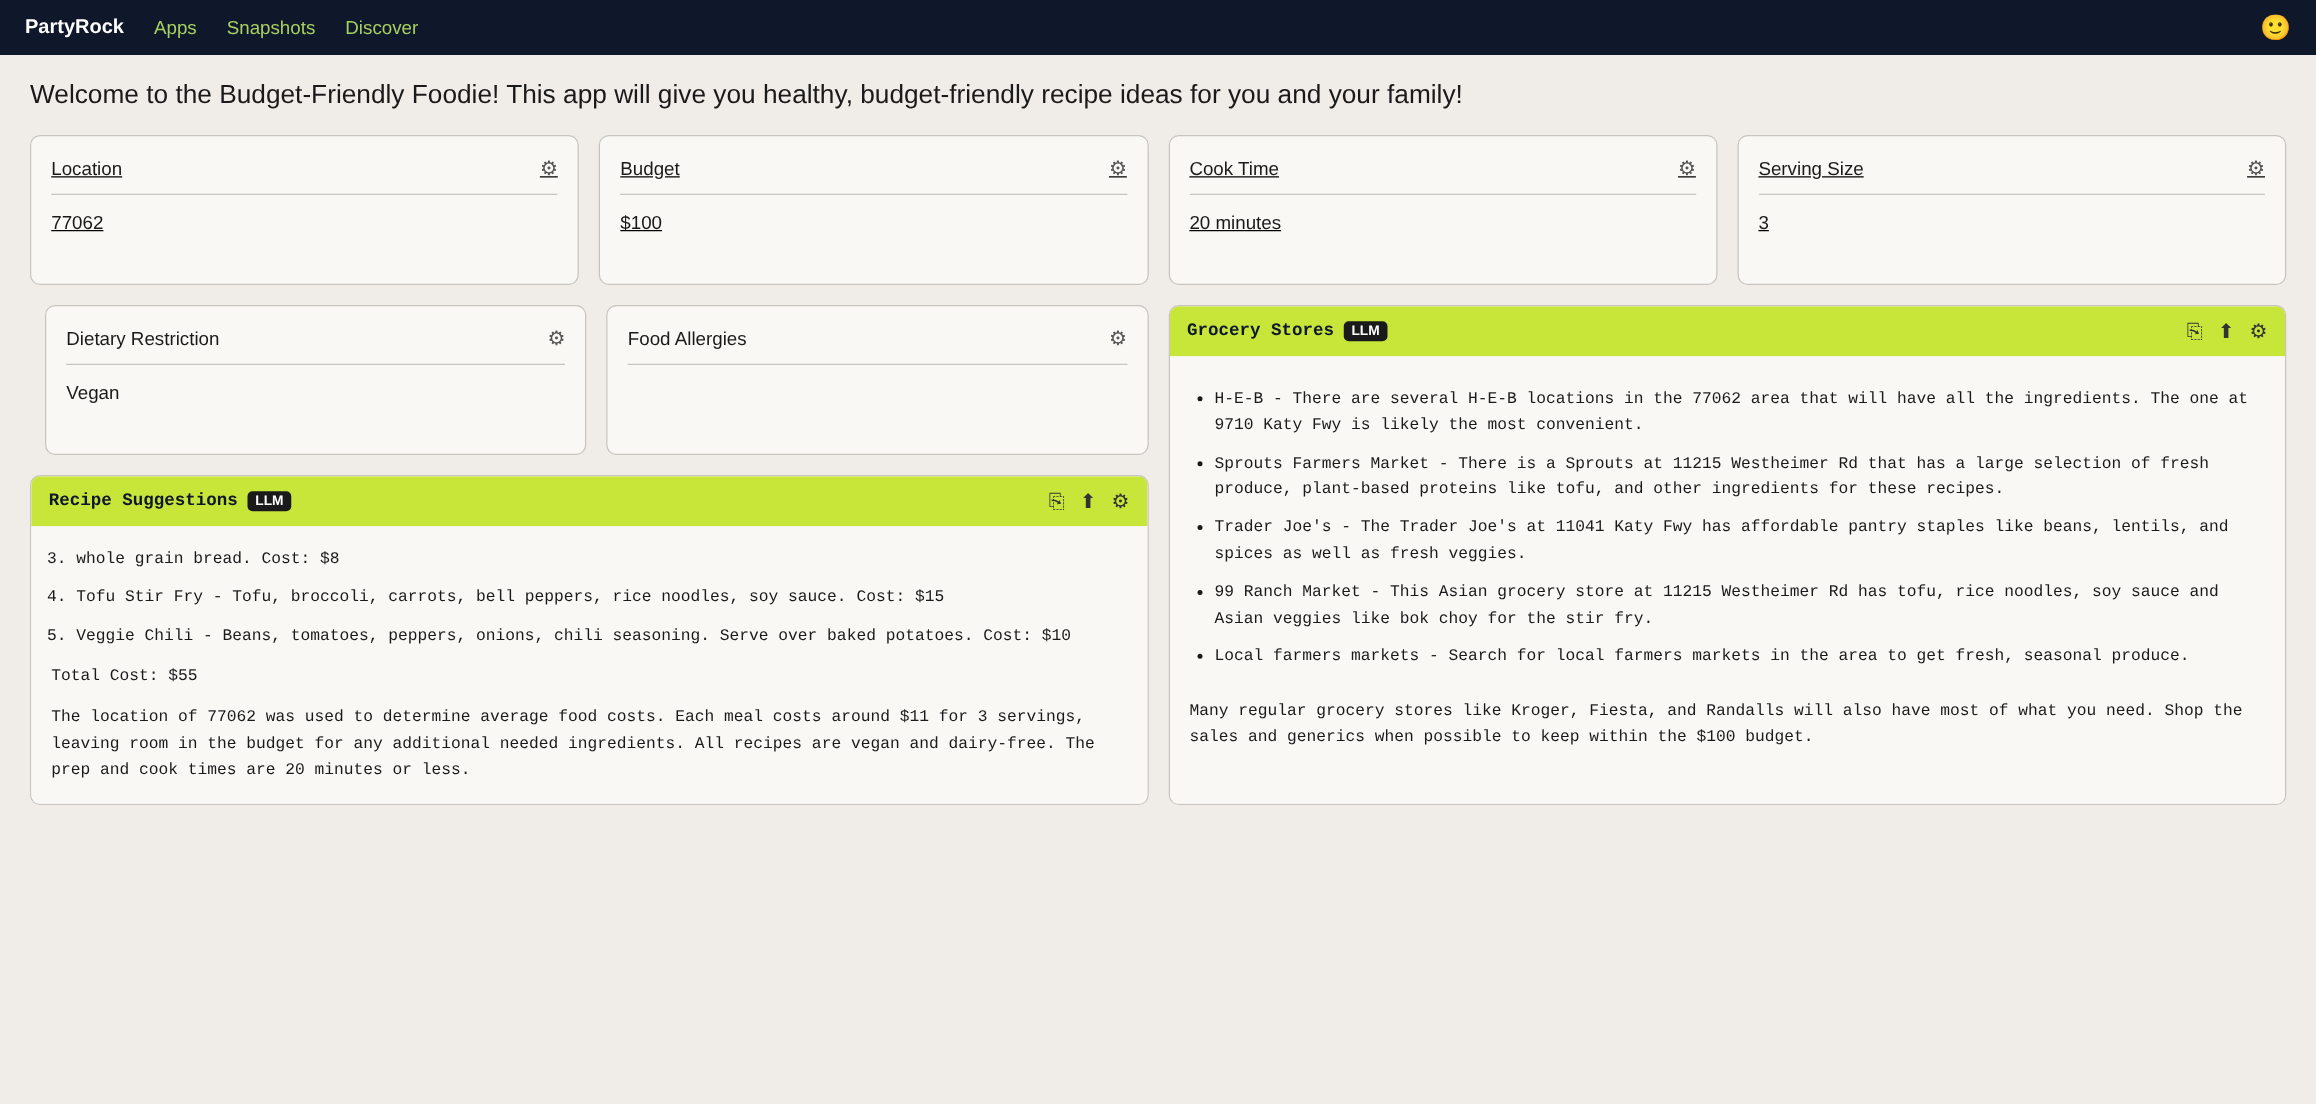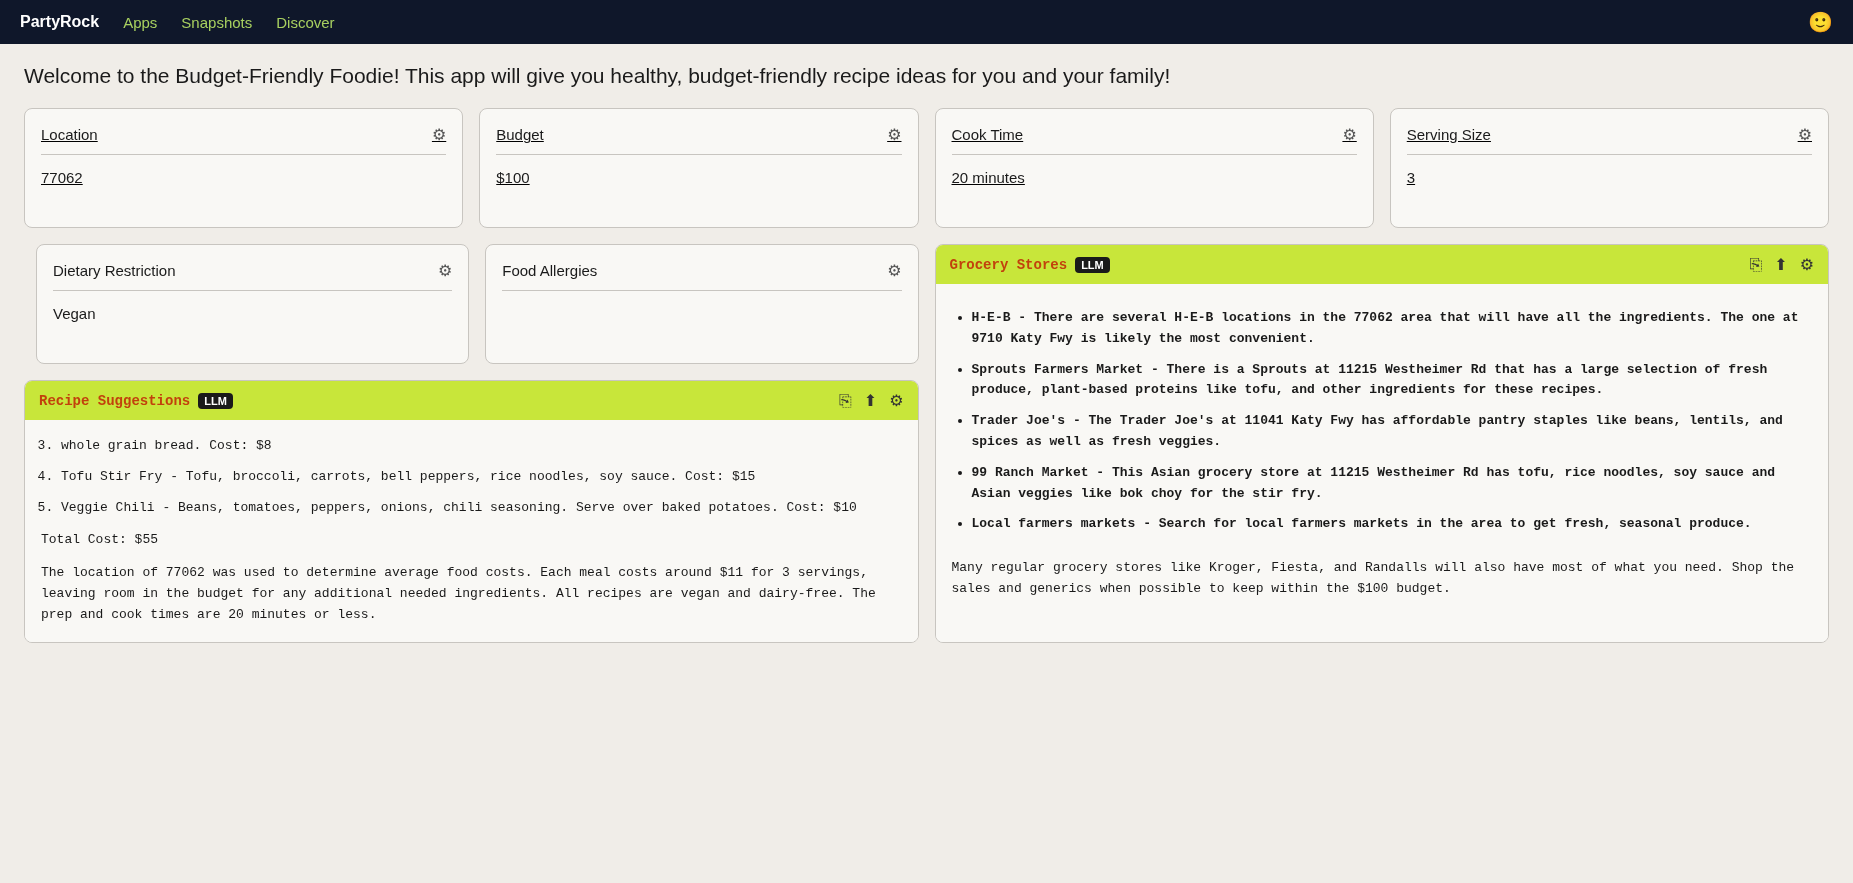--- a/index.html
+++ b/index.html
@@ -104,21 +104,21 @@
       background: #c8e63a;
       display: flex;
       align-items: center;
       padding: 10px 14px;
       gap: 8px;
     }
     .output-card-title {
       font-family: 'Courier New', monospace;
       font-size: 14px;
       font-weight: 600;
-      color: #c2410c;
+      color: #0f172a;
     }
     .llm-badge {
       background: #1a1a1a;
       color: #ffffff;
       font-size: 11px;
       font-weight: 700;
       padding: 2px 6px;
       border-radius: 4px;
     }
     .output-card-actions {
@@ -139,21 +139,20 @@
       line-height: 1.6;
       color: #1a1a1a;
       max-height: 360px;
       overflow-y: auto;
       background: #f9f8f5;
     }
     .output-card-body ul {
       margin-left: 20px;
       margin-top: 8px;
       margin-bottom: 23px;
-      font-weight: bold;
     }
     .output-card-body li {
       margin-bottom: 10px;
     }
     .output-card-body ol {
       margin-left: 20px;
     }
   </style>
 </head>
 <body>

